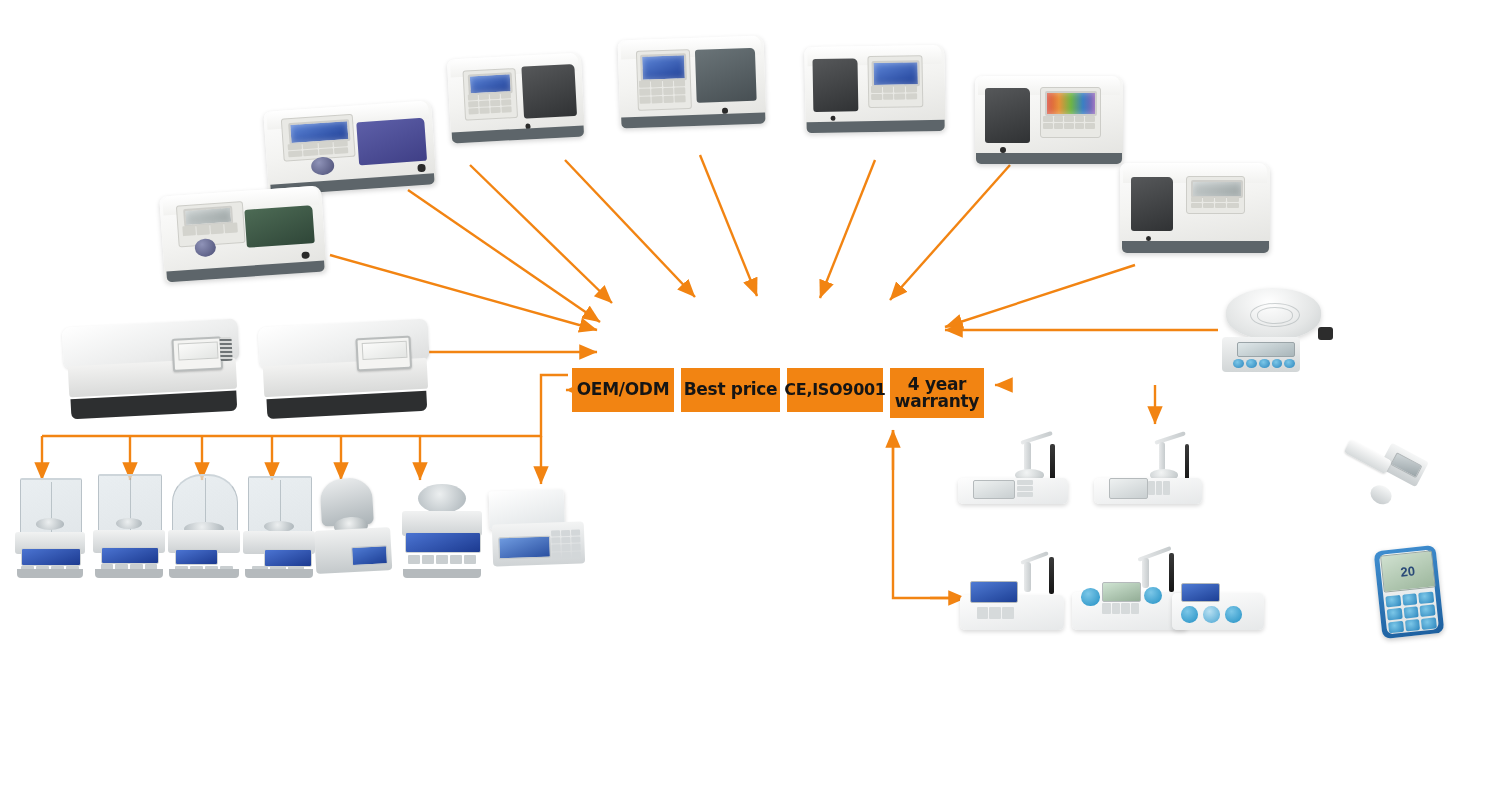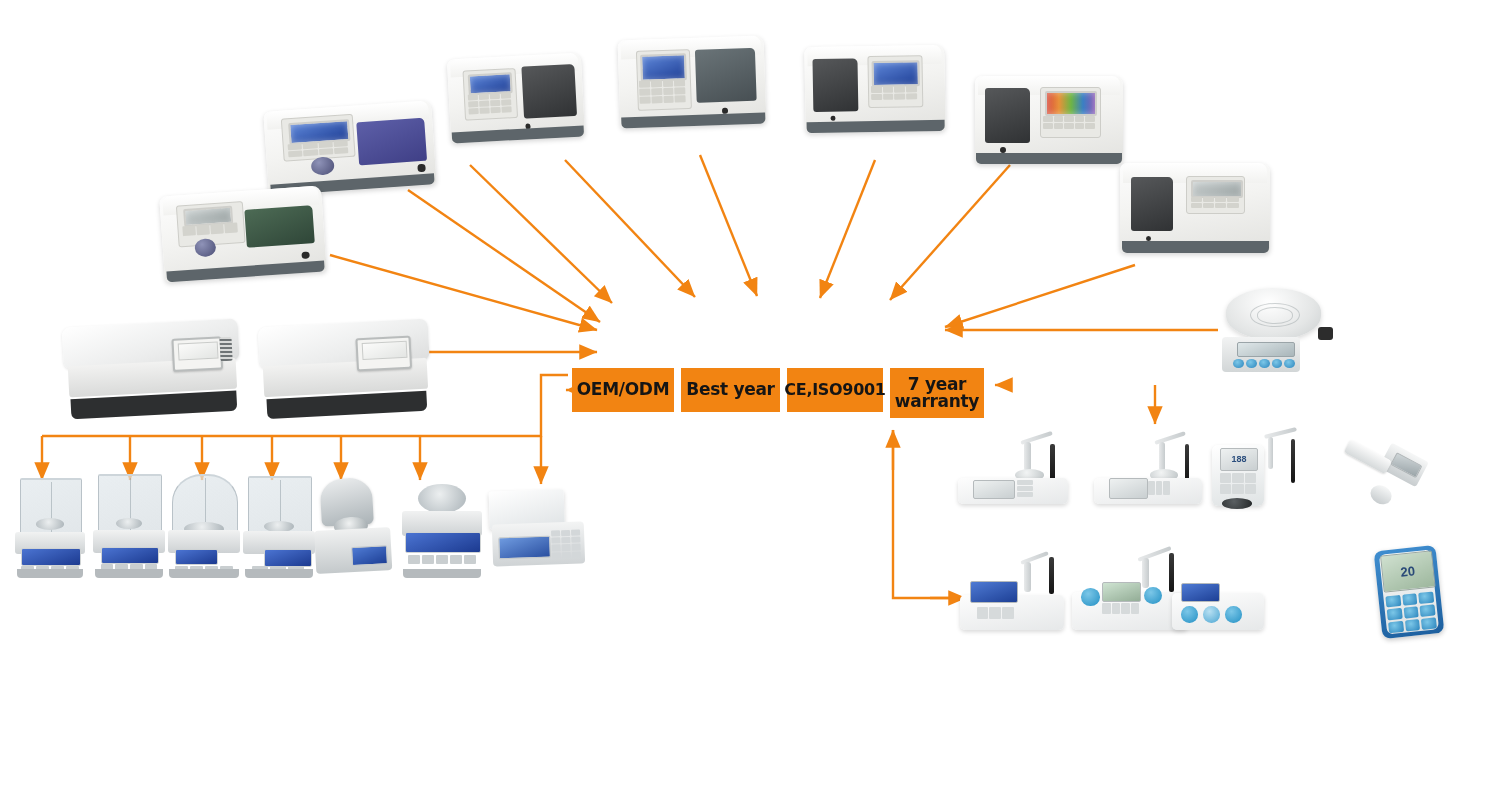--- a/index.html
+++ b/index.html
@@ -217,27 +217,27 @@
       <path d="M1155,410 L1155,424"></path>
       <path d="M930,598 L966,598"></path>
       <path d="M893,470 L893,430"></path>
     </g>
   </svg>
 
   <div class="badge b1">
     <span>OEM/ODM</span>
   </div>
   <div class="badge b2">
-    <span>Best year</span>
+    <span>Best price</span>
   </div>
   <div class="badge b3">
     <span>CE,ISO9001</span>
   </div>
   <div class="badge b4">
-    <span>7 year</span>
+    <span>4 year</span>
     <span>warranty</span>
   </div>
 
 
   <div class="sp" style="left:266px;top:106px;width:168px;height:84px;transform:rotate(-4deg);">
     <div class="body"></div>
       <div class="top"></div>
     <div class="panel" style="left:10%;top:10%;width:42%;height:48%;"></div>
     <div class="lcd blue" style="left:14%;top:15%;width:34%;height:22%;"></div>
     <div class="keys" style="left:13%;top:41%;width:36%;height:15%;grid-template-columns:repeat(4,1fr);grid-template-rows:repeat(2,1fr);">
@@ -535,36 +535,20 @@
     <div class="probe" style="left:84%;top:16%;width:4%;height:54%;"></div>
     <div class="base" style="height:36%;"></div>
     <div class="scr" style="left:14%;top:64%;width:34%;height:26%;"></div>
     <div class="kb" style="left:50%;top:68%;width:20%;height:20%;grid-template-columns:repeat(3,1fr);">
         <i></i>
         <i></i>
         <i></i>
       </div>
   </div>
 
-  <div class="ph" style="left:1212px;top:428px;width:96px;height:78px;">
-    <div class="arm" style="left:54%;top:4%;width:34%;height:5%;transform:rotate(-14deg);"></div>
-    <div class="arm" style="left:58%;top:12%;width:6%;height:40%;"></div>
-    <div class="probe" style="left:82%;top:14%;width:4%;height:56%;"></div>
-    <div class="base" style="left:0;width:54%;height:78%;background:linear-gradient(170deg,#ffffff,#dfe3e4);border-radius:6px;"></div>
-    <div class="scr" style="left:8%;top:26%;width:38%;height:26%;display:flex;align-items:center;justify-content:center;font-size:9px;color:#2b4e7d;font-weight:bold;">188</div>
-    <div class="kb" style="left:8%;top:58%;width:38%;height:26%;grid-template-columns:repeat(3,1fr);grid-template-rows:repeat(2,1fr);">
-      <i></i>
-        <i></i>
-        <i></i>
-        <i></i>
-        <i></i>
-        <i></i>
-      </div>
-    <div class="stand" style="left:10%;bottom:-4%;width:32%;height:14%;background:radial-gradient(circle at 40% 30%,#5a5f62,#232627);"></div>
-  </div>
 
   <div class="pen" style="left:1336px;top:436px;width:86px;height:70px;transform:rotate(28deg);">
     <div class="head" style="left:48%;top:6%;width:48%;height:40%;"></div>
     <div class="scr" style="left:58%;top:14%;width:32%;height:18%;"></div>
     <div class="shaft" style="left:4%;top:28%;width:54%;height:22%;"></div>
     <div class="head" style="left:52%;top:66%;width:26%;height:26%;border-radius:50%;"></div>
   </div>
 
   <div class="ph" style="left:960px;top:554px;width:104px;height:76px;">
     <div class="arm" style="left:58%;top:2%;width:28%;height:5%;transform:rotate(-20deg);"></div>

